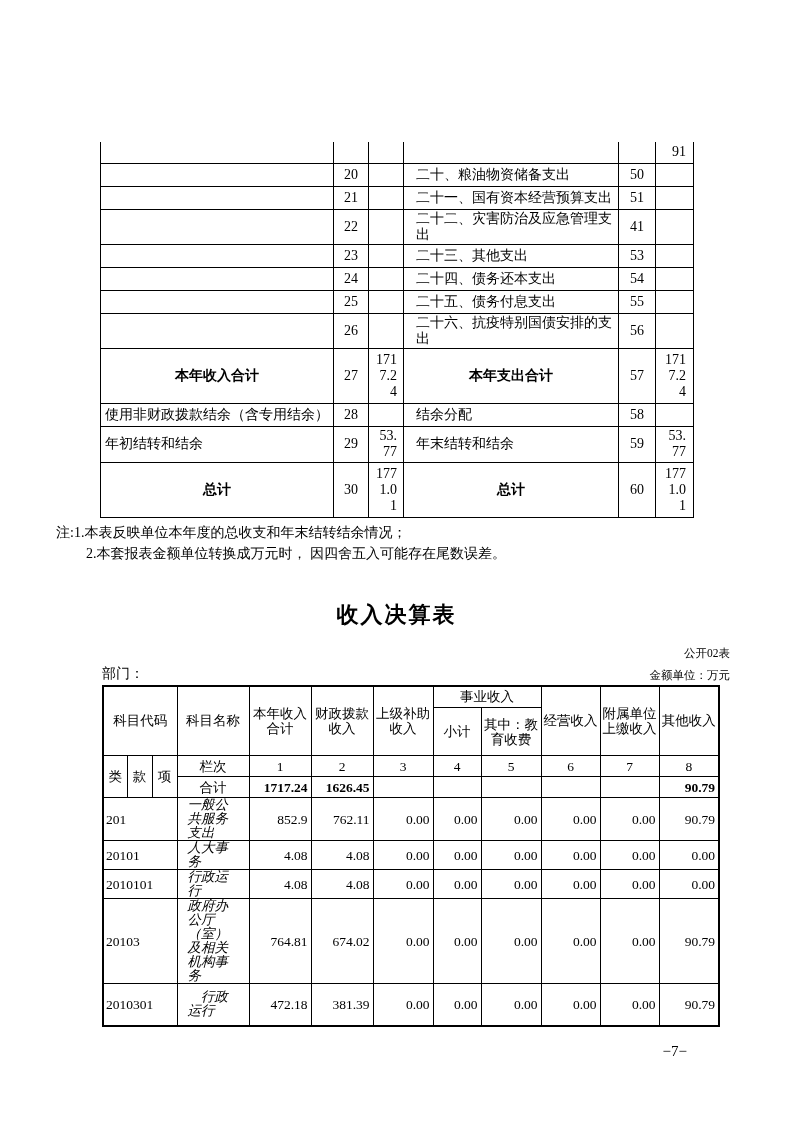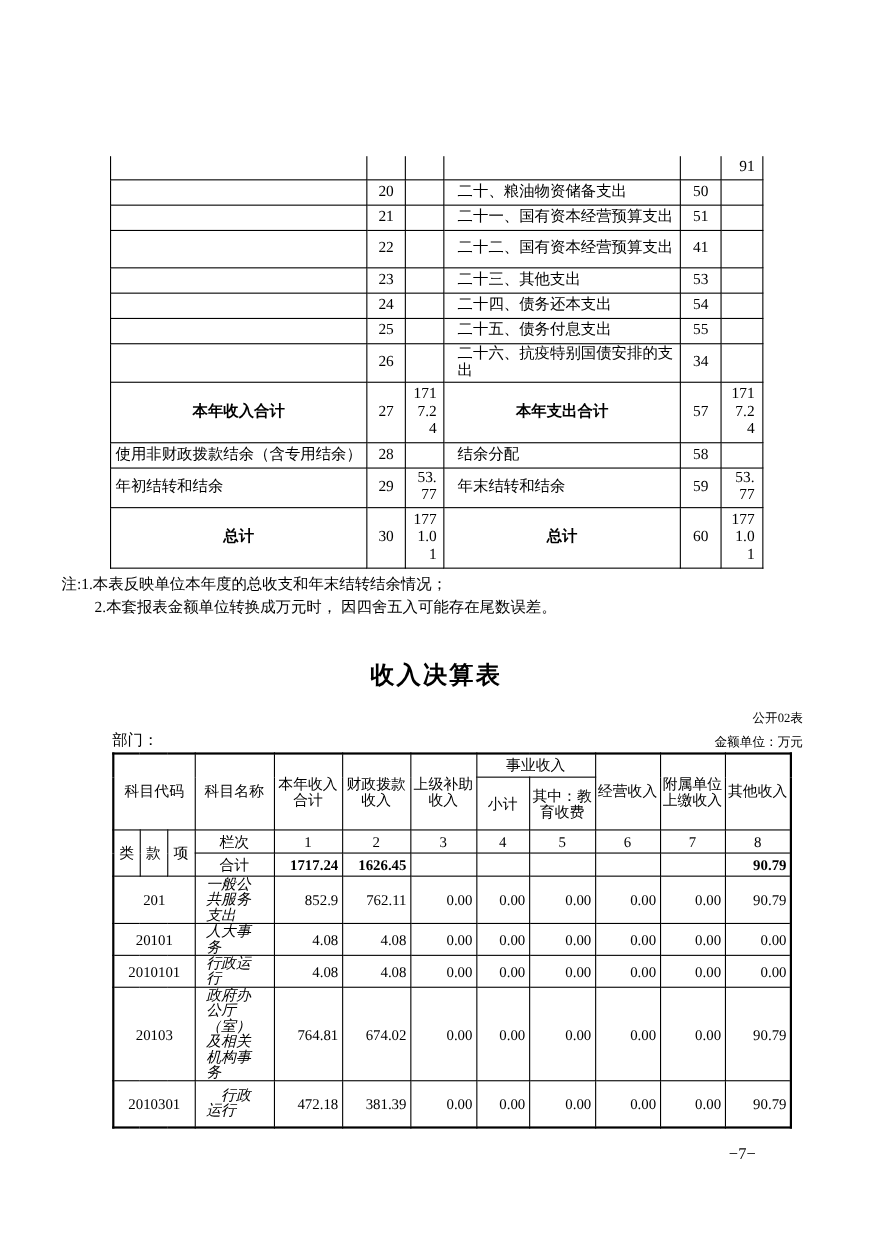--- a/index.html
+++ b/index.html
@@ -27,21 +27,21 @@
   
   .t2head{width:628px;margin:16px 11px 0 102px;font-size:11.5px;}
   .doc-label{text-align:right;}
   .dept-row{display:flex;justify-content:space-between;align-items:flex-end;margin-top:4px;text-align:center;}
   .dept{font-size:14px;}
   
   .t2{width:616px;margin:2px 0 0 102px;border:2px solid #000;}
   .t2 td{border:1px solid #000;font-size:13.5px;line-height:15px;padding:0 2px;
          text-align:center;vertical-align:middle;overflow:hidden;}
   .t2 .name{text-align:left;padding:0 10px;line-height:14px;font-style:italic;}
-  .t2 .code{text-align:center;padding:0 2px;}
+  .t2 .code{text-align:left;padding:0 2px;}
   .t2 .v{text-align:right;padding:0 3px;}
   .b{font-weight:bold;}
   
   .pageno{margin-top:16px;width:793px;text-align:right;padding-right:106px;
           box-sizing:border-box;font-size:15px;}
 </style>
 </head>
 <body>
 
 <div class="page">
@@ -77,21 +77,21 @@
       <td class="num">21</td>
       <td class="amt"></td>
       <td class="ename">二十一、国有资本经营预算支出</td>
       <td class="num">51</td>
       <td class="amtR"></td>
     </tr>
     <tr style="height:34px">
       <td class="iname"></td>
       <td class="num">22</td>
       <td class="amt"></td>
-      <td class="ename">二十二、国有资本经营预算支出</td>
+      <td class="ename">二十二、灾害防治及应急管理支出</td>
       <td class="num">41</td>
       <td class="amtR"></td>
     </tr>
     <tr style="height:23px">
       <td class="iname"></td>
       <td class="num">23</td>
       <td class="amt"></td>
       <td class="ename">二十三、其他支出</td>
       <td class="num">53</td>
       <td class="amtR"></td>
@@ -110,21 +110,21 @@
       <td class="amt"></td>
       <td class="ename">二十五、债务付息支出</td>
       <td class="num">55</td>
       <td class="amtR"></td>
     </tr>
     <tr style="height:34px">
       <td class="iname"></td>
       <td class="num">26</td>
       <td class="amt"></td>
       <td class="ename">二十六、抗疫特别国债安排的支出</td>
-      <td class="num">34</td>
+      <td class="num">56</td>
       <td class="amtR"></td>
     </tr>
     <tr style="height:55px">
       <td class="sum">本年收入合计</td>
       <td class="num">27</td>
       <td class="amt">1717.24</td>
       <td class="sum">本年支出合计</td>
       <td class="num">57</td>
       <td class="amtR">1717.24</td>
     </tr>

